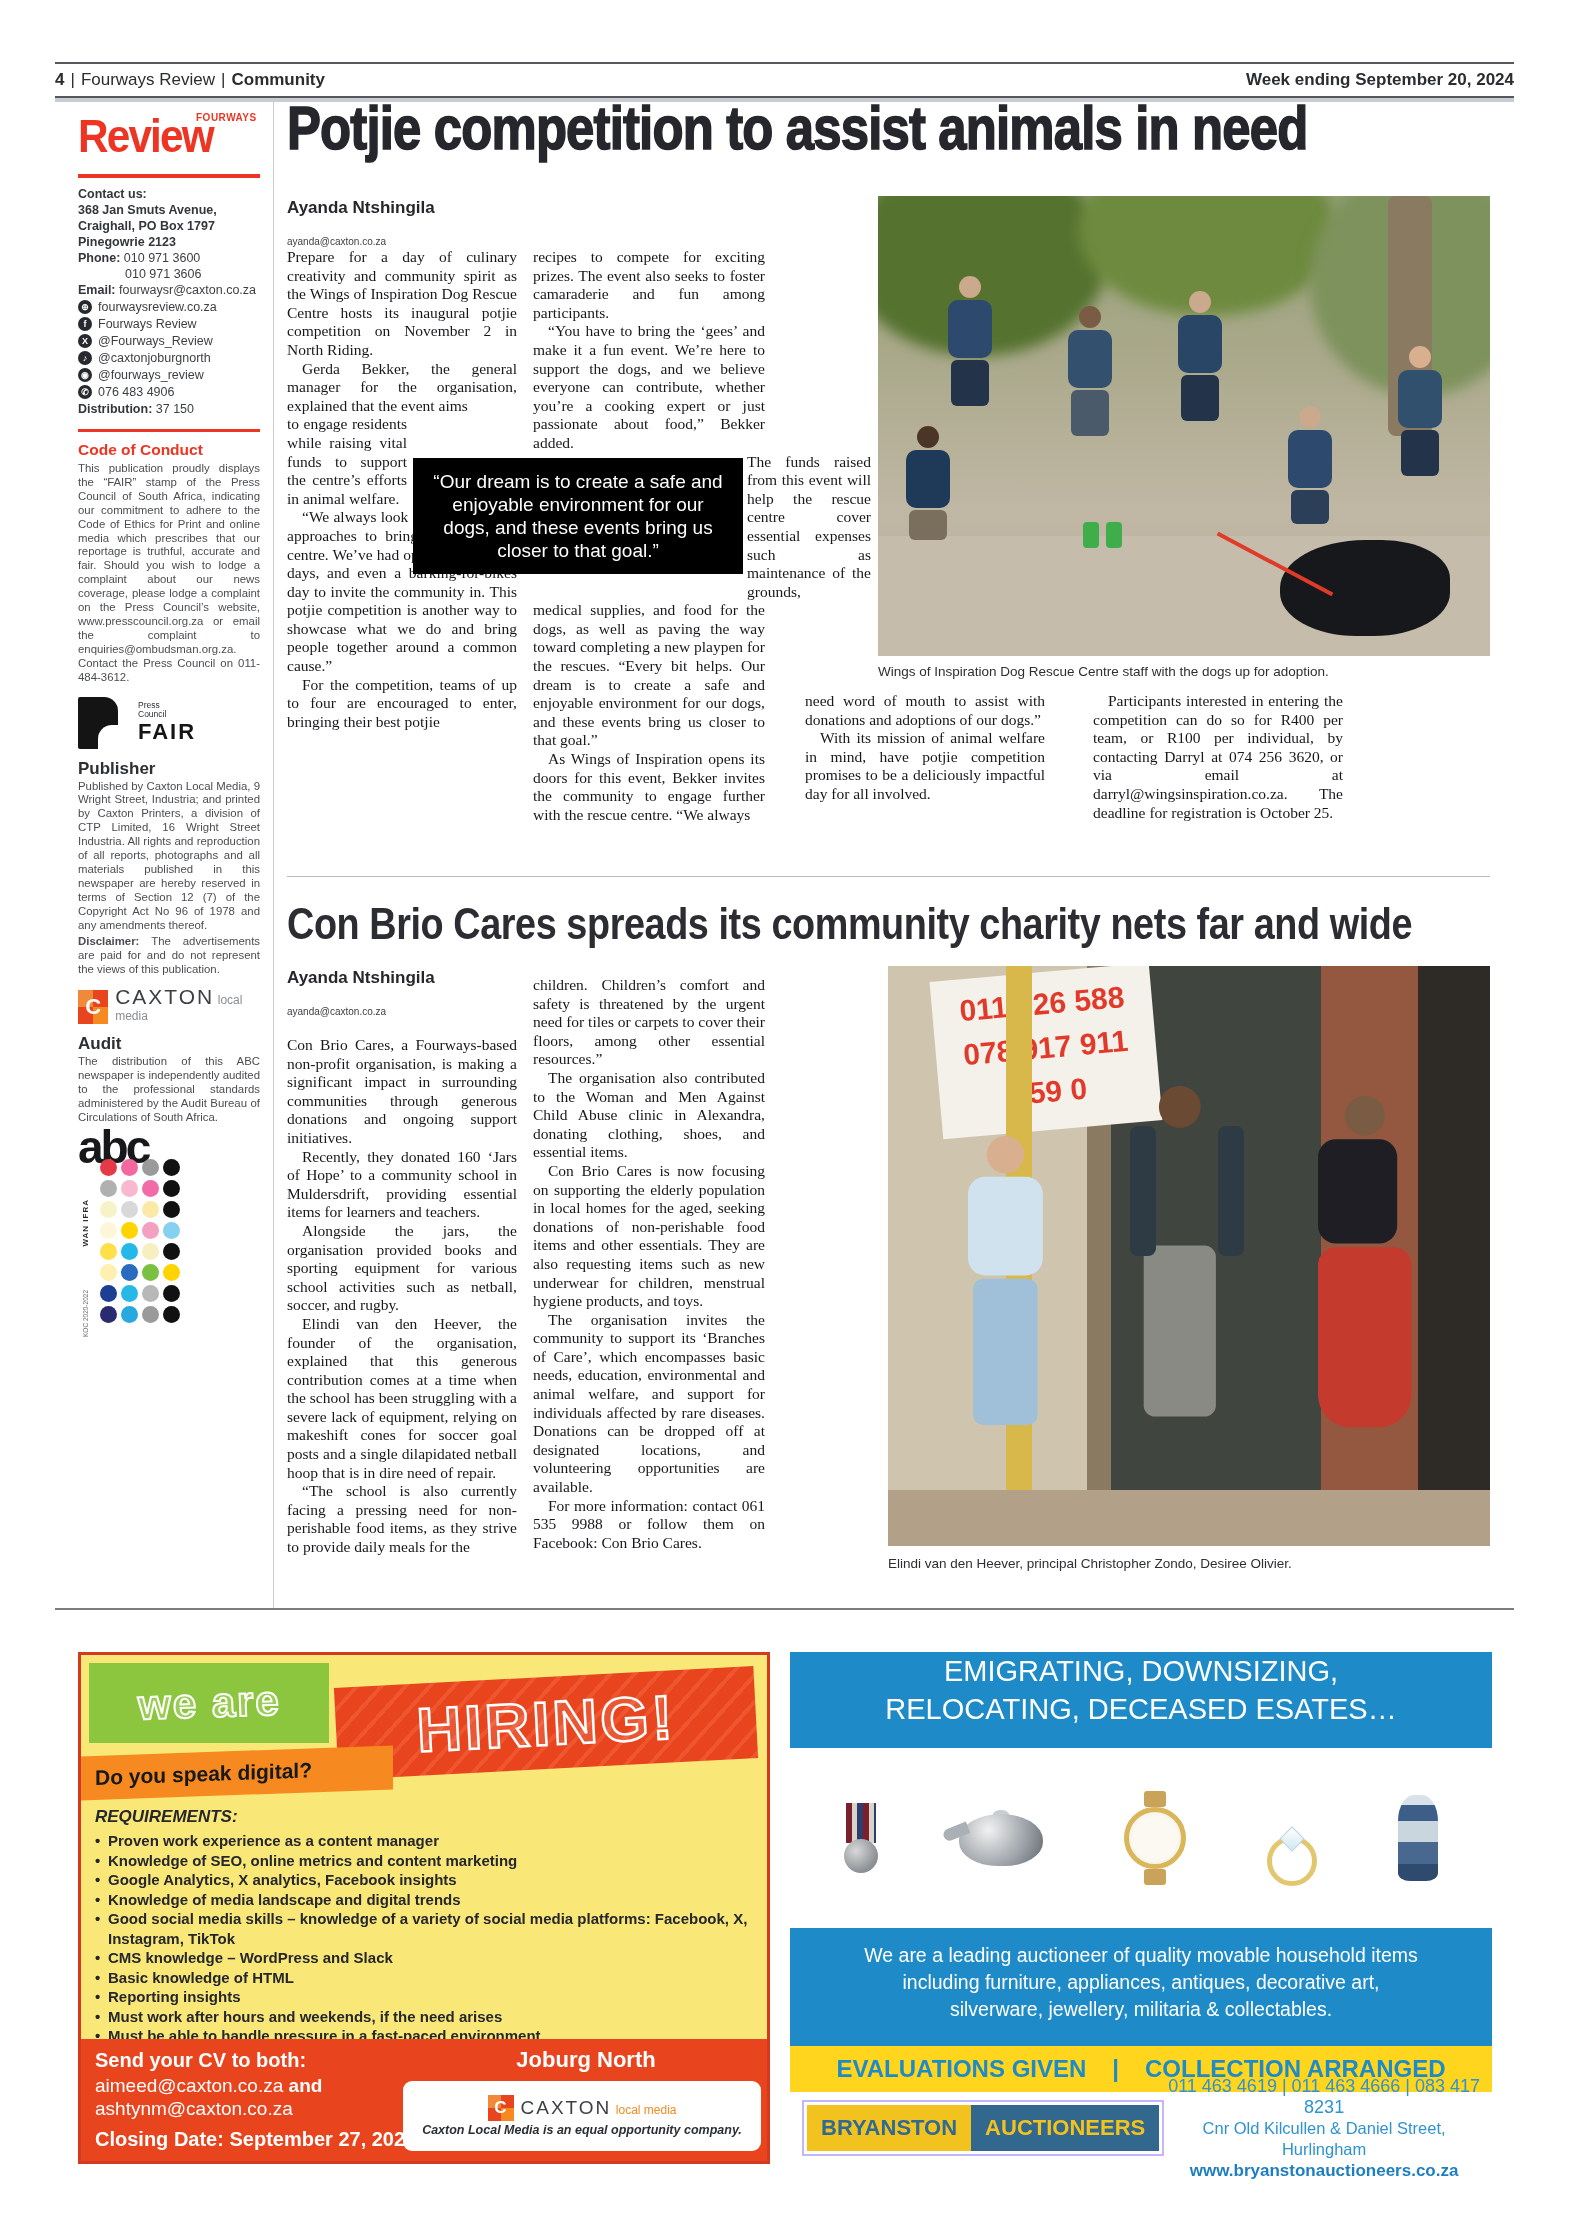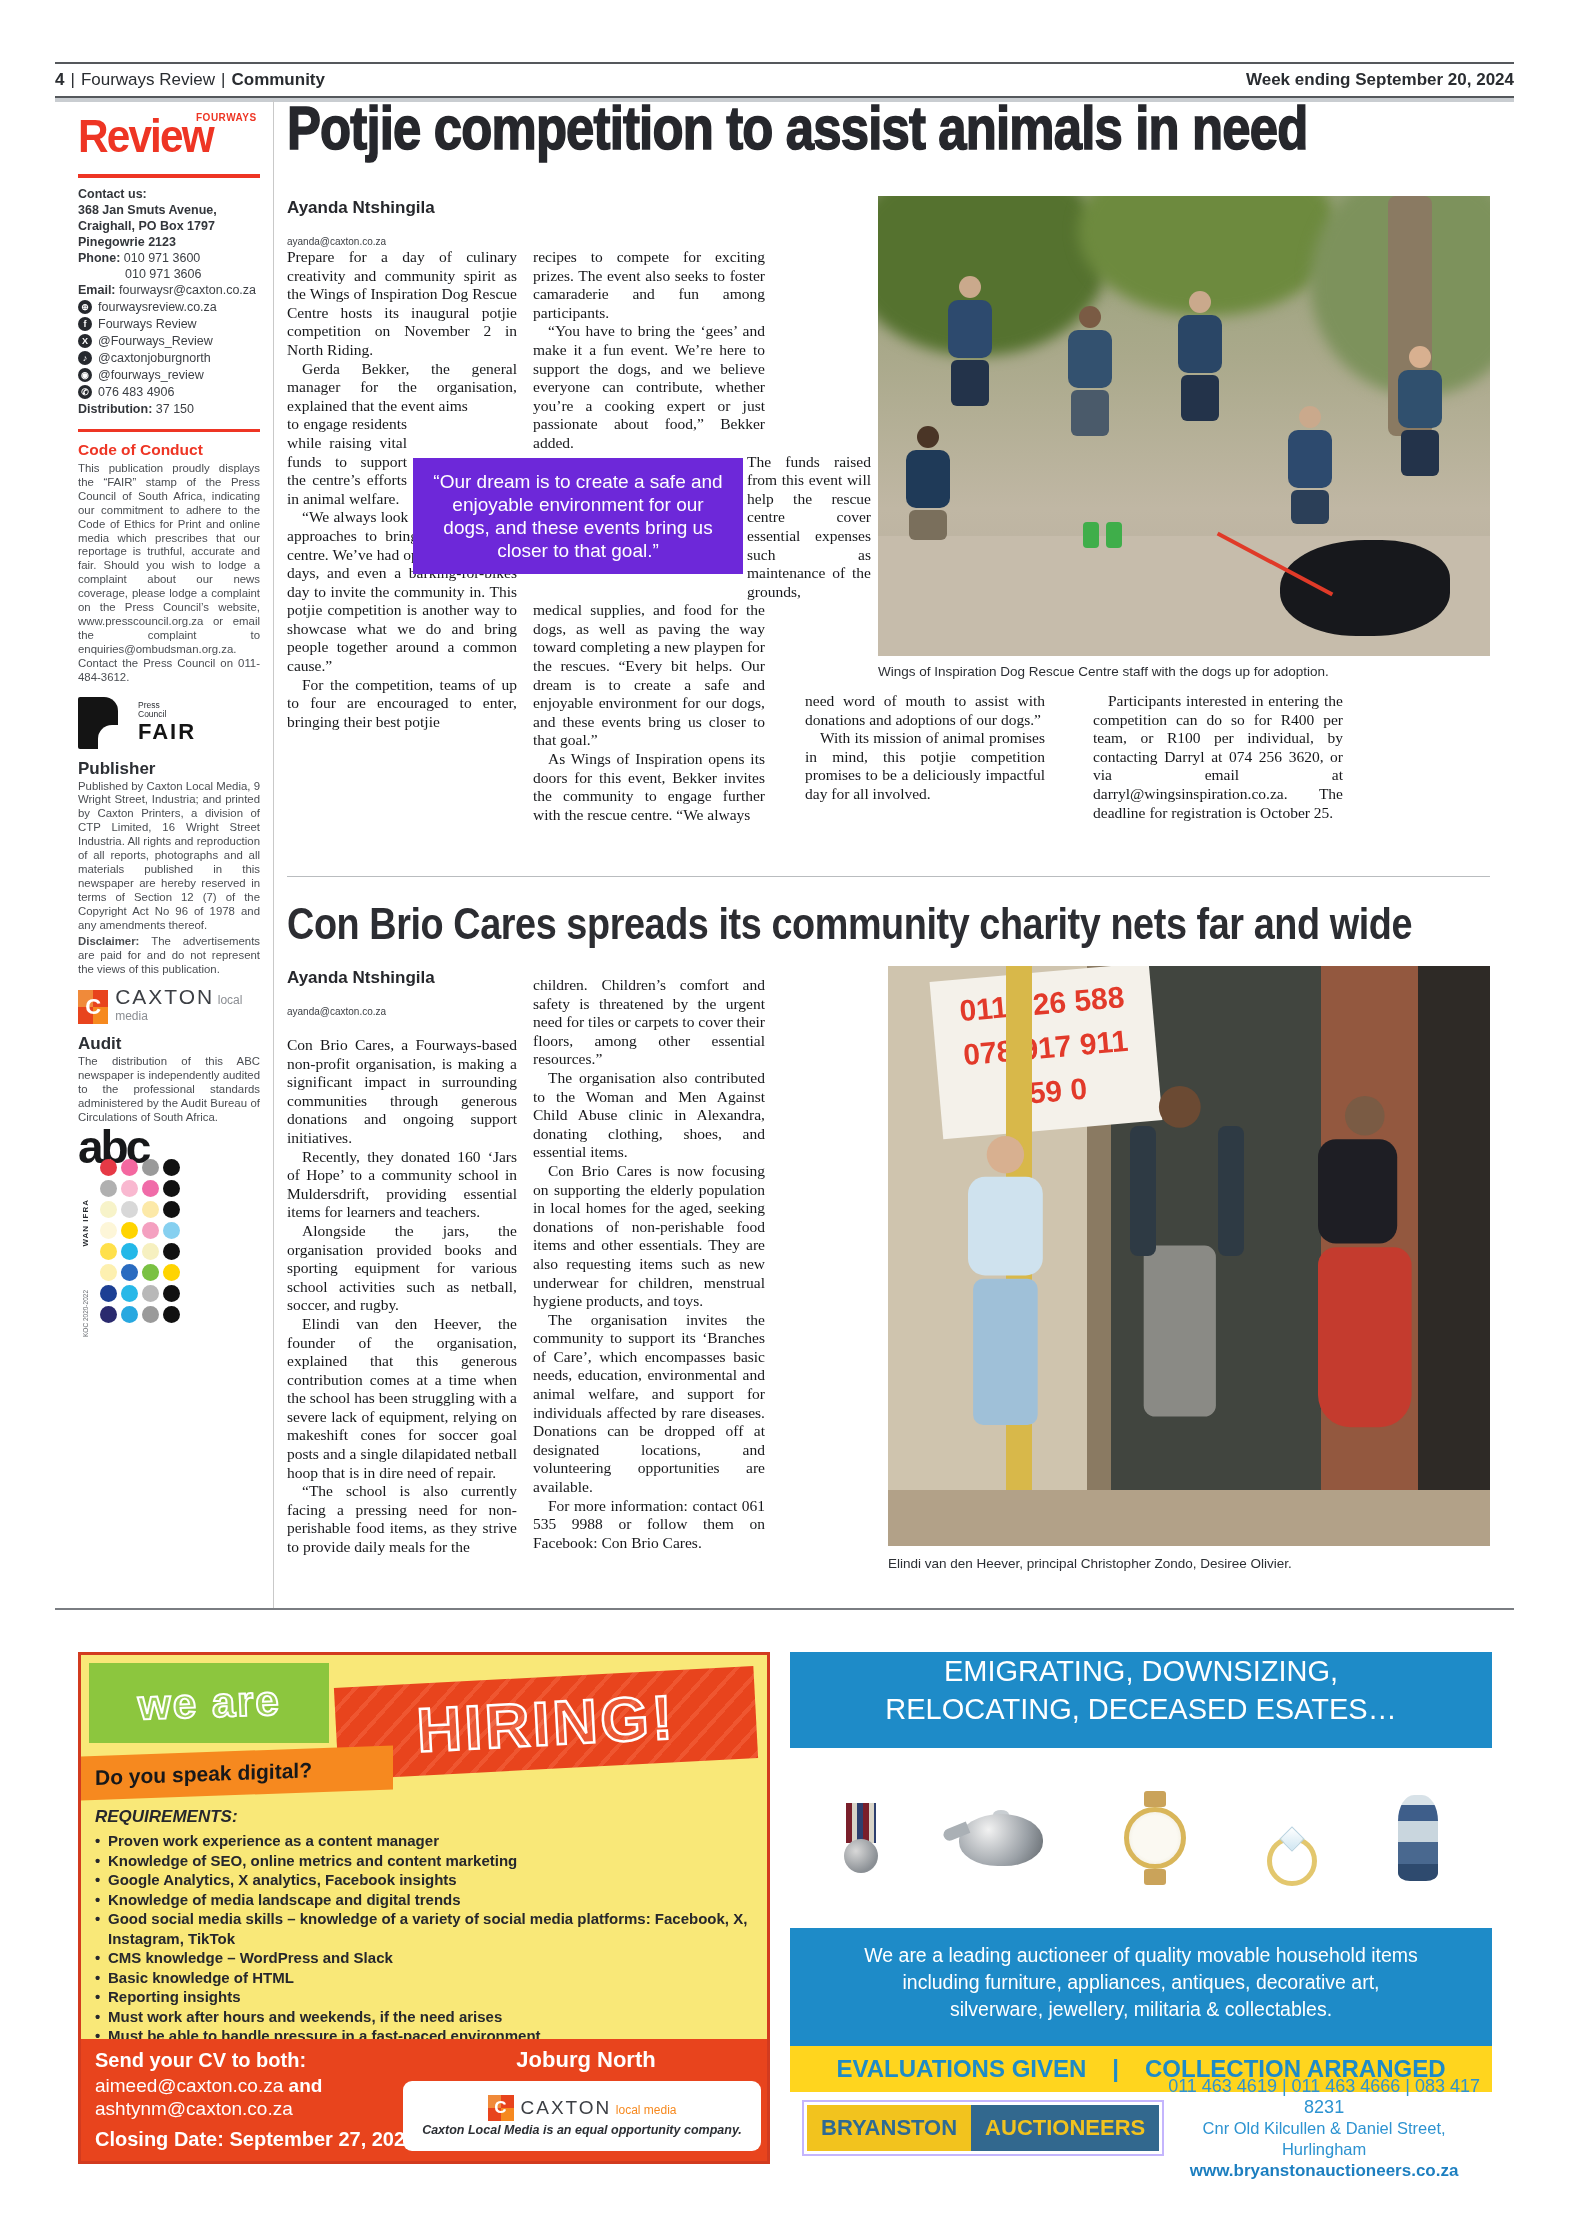--- a/index.html
+++ b/index.html
@@ -42,21 +42,21 @@
   .h1a{position:absolute;left:287px;top:92px;font-size:62px;font-weight:700;color:#26272c;letter-spacing:-1px;-webkit-text-stroke:1.6px #26272c;white-space:nowrap;transform:scaleX(.82);transform-origin:0 50%;}
   .h2a{position:absolute;left:287px;top:898px;font-size:45px;font-weight:700;color:#2c2d32;letter-spacing:-.5px;white-space:nowrap;transform:scaleX(.84);transform-origin:0 50%;}
   .byline-n{font-size:17px;font-weight:700;color:#26272c;}
   .byline-e{font-size:10px;color:#3c3f44;margin-top:18px;}
   .serifcol{font-family:"Liberation Serif",serif;font-size:15.5px;line-height:18.6px;text-align:justify;color:#17181b;}
   .serifcol p{margin:0;}
   .ind{text-indent:15px;}
   .narrow1{width:120px;}
   .narrow2{width:124px;margin-left:214px;}
   .pw{width:232px;}
-  .quote{position:absolute;left:413px;top:458px;width:330px;height:116px;background:#6d28d9;color:#fff;display:flex;align-items:center;justify-content:center;text-align:center;font-size:19px;line-height:23px;padding:8px 14px;box-sizing:border-box;}
+  .quote{position:absolute;left:413px;top:458px;width:330px;height:116px;background:#000000;color:#fff;display:flex;align-items:center;justify-content:center;text-align:center;font-size:19px;line-height:23px;padding:8px 14px;box-sizing:border-box;}
   .caption{position:absolute;font-size:13.5px;color:#2c2f34;}
   .hrule{position:absolute;height:1px;background:#b9bcbf;}
   
   .photo{position:absolute;overflow:hidden;}
   .ph1{left:878px;top:196px;width:612px;height:460px;background:linear-gradient(180deg,#96a178 0%,#aaa98b 35%,#c0b7a4 68%,#b5ab9c 100%);}
   .blob{position:absolute;border-radius:50%;filter:blur(7px);}
   .fig{position:absolute;}
   .fig .hd{width:22px;height:22px;border-radius:50%;margin:0 auto;}
   .fig .bd{width:44px;height:58px;border-radius:10px;margin-top:2px;}
   .fig .lg{width:38px;height:46px;margin:2px auto 0;border-radius:6px;}
@@ -296,21 +296,21 @@
       </div>
     <div class="abs" style="left:205px;bottom:108px;width:16px;height:26px;background:#3fae4a;border-radius:4px"></div>
     <div class="abs" style="left:228px;bottom:108px;width:16px;height:26px;background:#3fae4a;border-radius:4px"></div>
     <div class="abs" style="right:40px;bottom:20px;width:170px;height:96px;background:#17181c;border-radius:50% 40% 45% 45%"></div>
     <div class="abs" style="right:150px;bottom:90px;width:130px;height:4px;background:#e03a28;transform:rotate(28deg)"></div>
   </div>
   <div class="caption cap1">Wings of Inspiration Dog Rescue Centre staff with the dogs up for adoption.</div>
 
   <div class="abs serifcol" style="left:805px;top:692px;width:240px">
     <p>need word of mouth to assist with donations and adoptions of our dogs.”</p>
-    <p class="ind">With its mission of animal promises in mind, this potjie competition promises to be a deliciously impactful day for all involved.</p>
+    <p class="ind">With its mission of animal welfare in mind, have potjie competition promises to be a deliciously impactful day for all involved.</p>
   </div>
   <div class="abs serifcol" style="left:1093px;top:692px;width:250px">
     <p class="ind">Participants interested in entering the competition can do so for R400 per team, or R100 per individual, by contacting Darryl at 074 256 3620, or via email at darryl@wingsinspiration.co.za. The deadline for registration is October 25.</p>
   </div>
 
   <div class="hrule" style="left:287px;top:876px;width:1203px"></div>
 
   <div class="h2a">Con Brio Cares spreads its community charity nets far and wide</div>
   <div class="abs" style="left:287px;top:968px">
     <div class="byline-n">Ayanda Ntshingila</div>

